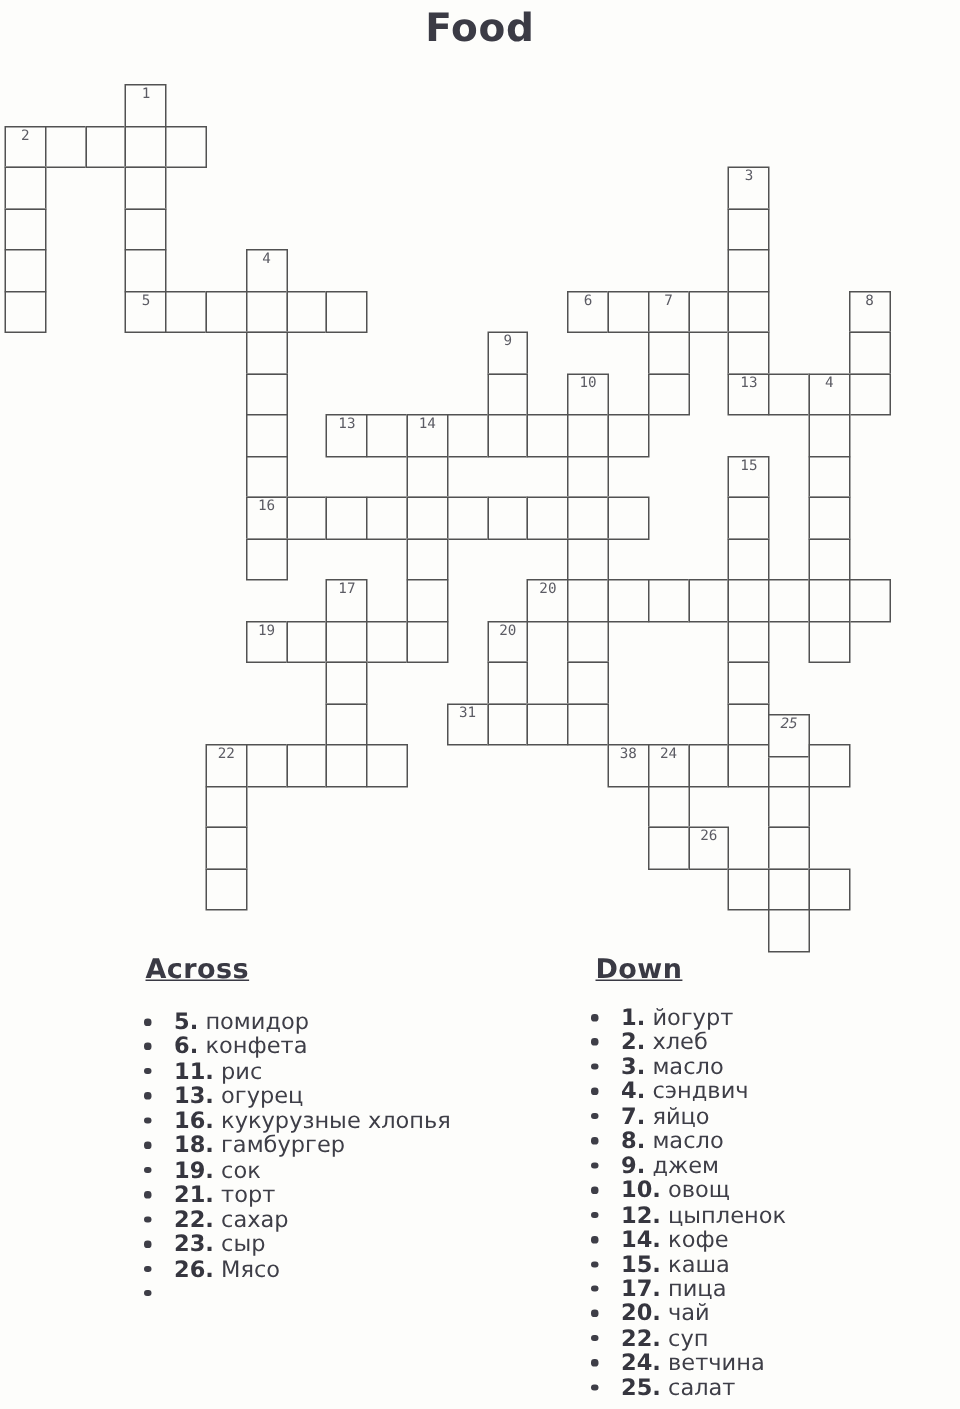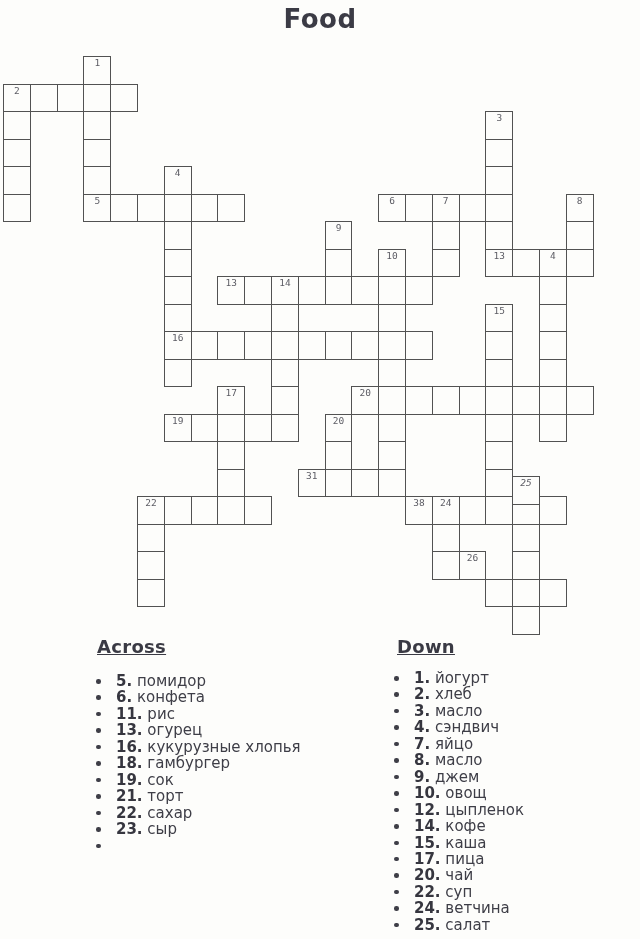--- a/index.html
+++ b/index.html
@@ -279,20 +279,21 @@
         <li><span class="clue-num">5.</span> <span class="clue-word">помидор</span></li>
         <li><span class="clue-num">6.</span> <span class="clue-word">конфета</span></li>
         <li><span class="clue-num">11.</span> <span class="clue-word">рис</span></li>
         <li><span class="clue-num">13.</span> <span class="clue-word">огурец</span></li>
         <li><span class="clue-num">16.</span> <span class="clue-word">кукурузные хлопья</span></li>
         <li><span class="clue-num">18.</span> <span class="clue-word">гамбургер</span></li>
         <li><span class="clue-num">19.</span> <span class="clue-word">сок</span></li>
         <li><span class="clue-num">21.</span> <span class="clue-word">торт</span></li>
         <li><span class="clue-num">22.</span> <span class="clue-word">сахар</span></li>
         <li><span class="clue-num">23.</span> <span class="clue-word">сыр</span></li>
+        <li><span class="clue-num">26.</span> <span class="clue-word">Мясо</span></li>
         <li></li>
       </ul>
   </div>
 
   <div class="clue-section down-section">
     <h2>Down</h2>
     <ul>
         <li><span class="clue-num">1.</span> <span class="clue-word">йогурт</span></li>
         <li><span class="clue-num">2.</span> <span class="clue-word">хлеб</span></li>
         <li><span class="clue-num">3.</span> <span class="clue-word">масло</span></li>

